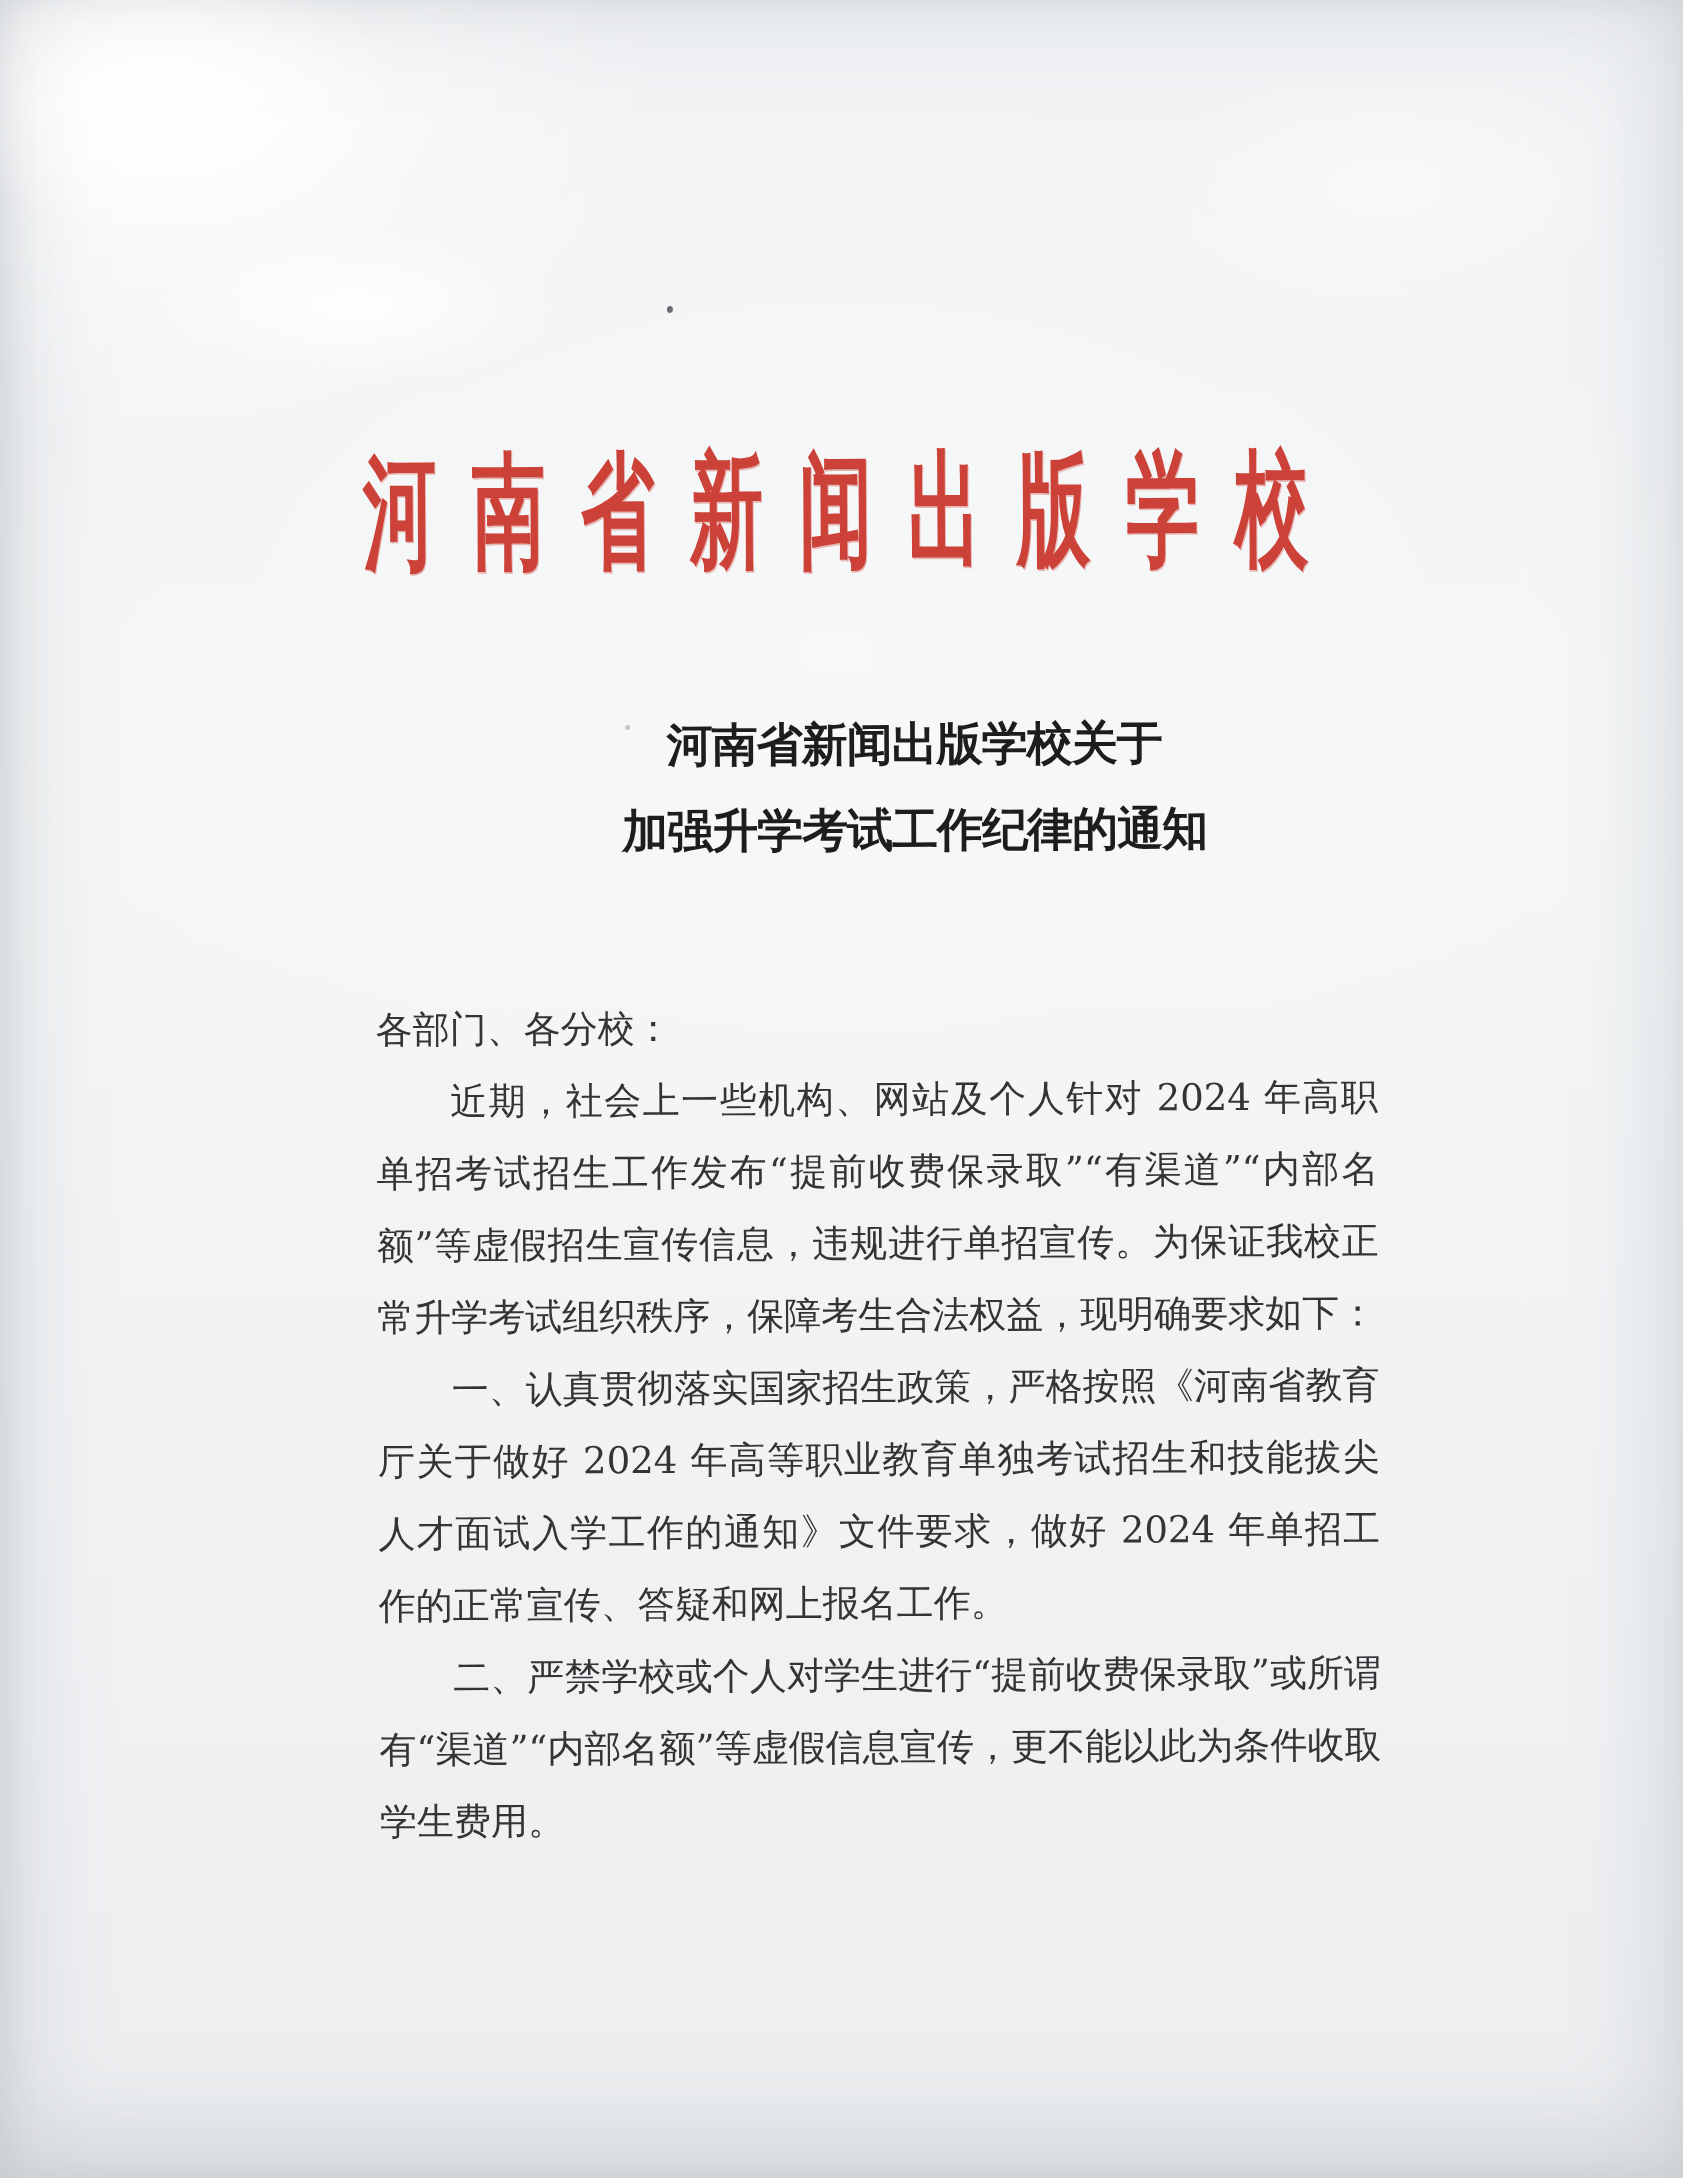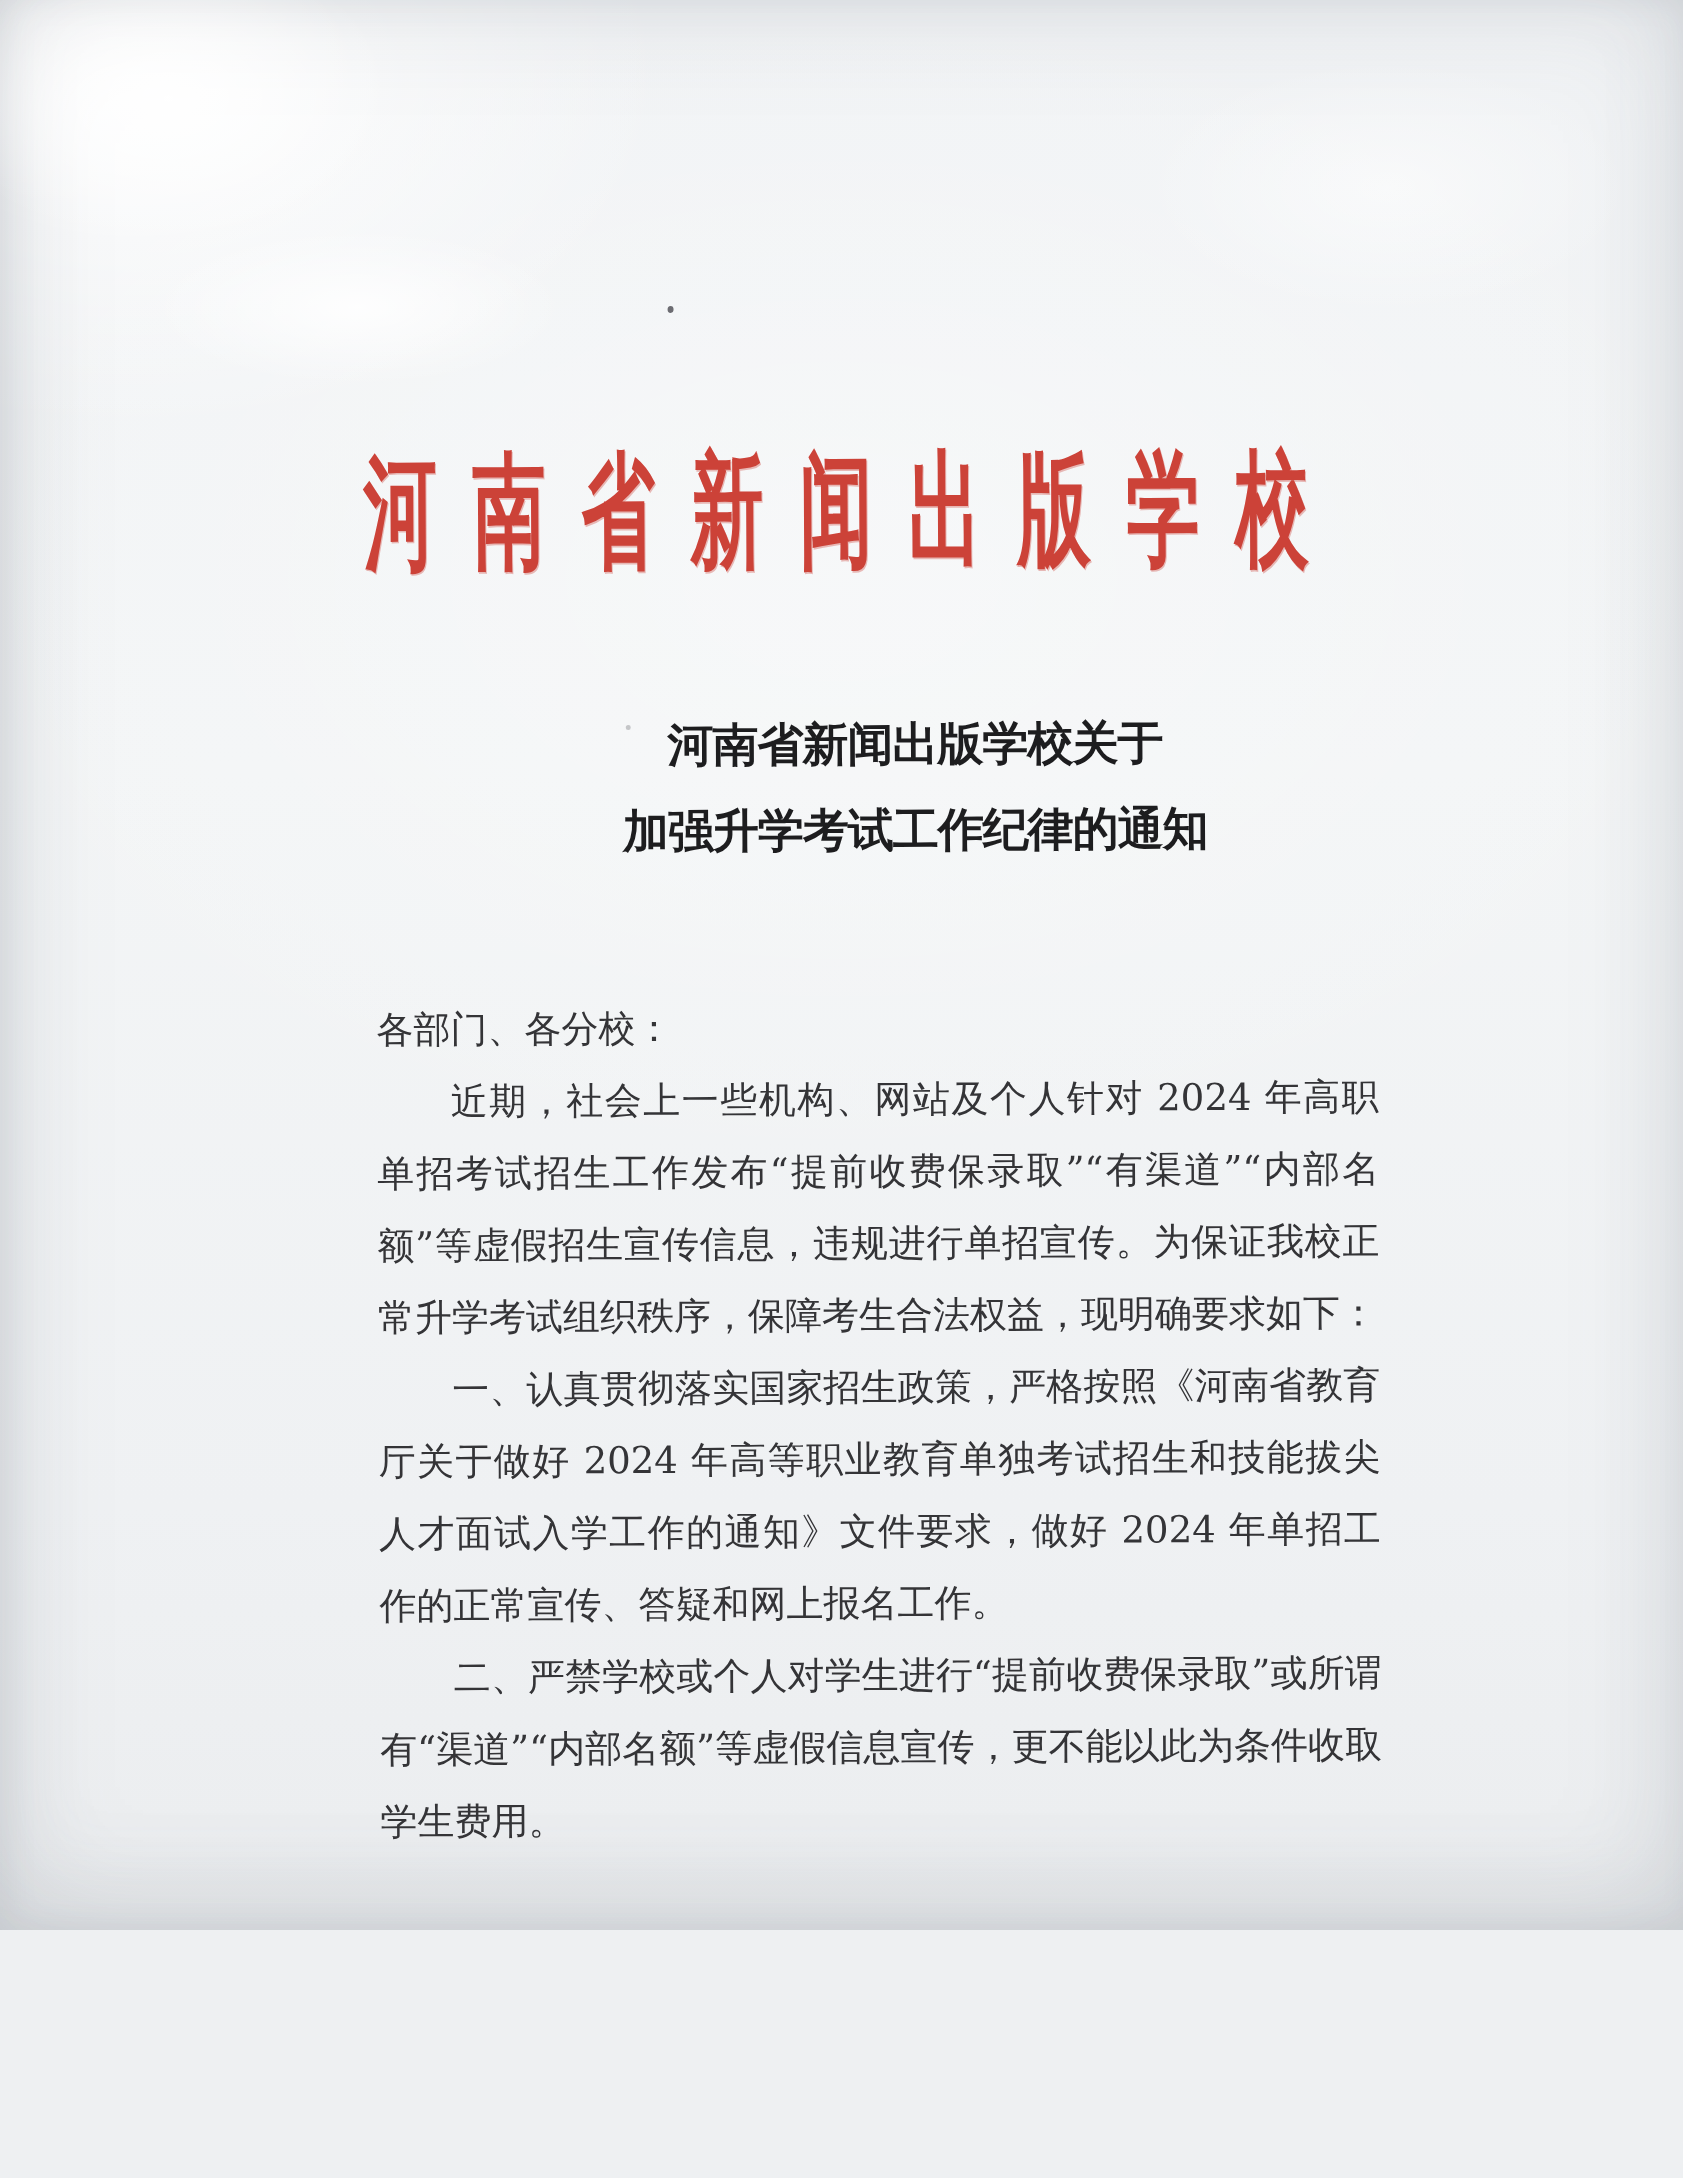--- a/index.html
+++ b/index.html
@@ -10,21 +10,21 @@
     overflow: hidden;
     background: #eef0f2;
     font-family: "DejaVu Serif", serif;
   }
 
   
   .paper {
     position: absolute;
     inset: 0;
     width: 1683px;
-    height: 1930px;
+    height: 2178px;
     background:
       radial-gradient(ellipse 891px 594px at 8% 4%, rgba(255,255,255,0.9), rgba(255,255,255,0) 60%),
       radial-gradient(ellipse 1386px 891px at 50% 30%, rgba(255,255,255,0.35), rgba(255,255,255,0) 70%),
       linear-gradient(180deg, #f1f3f5 0%, #f3f5f6 40%, #eff1f3 78%, #ebedef 100%);
     box-shadow:
       inset 0 0 119px rgba(120,128,138,0.18),
       inset 0 -40px 89px rgba(110,118,128,0.10),
       inset 8px 0 30px rgba(120,128,138,0.10);
   }
 

